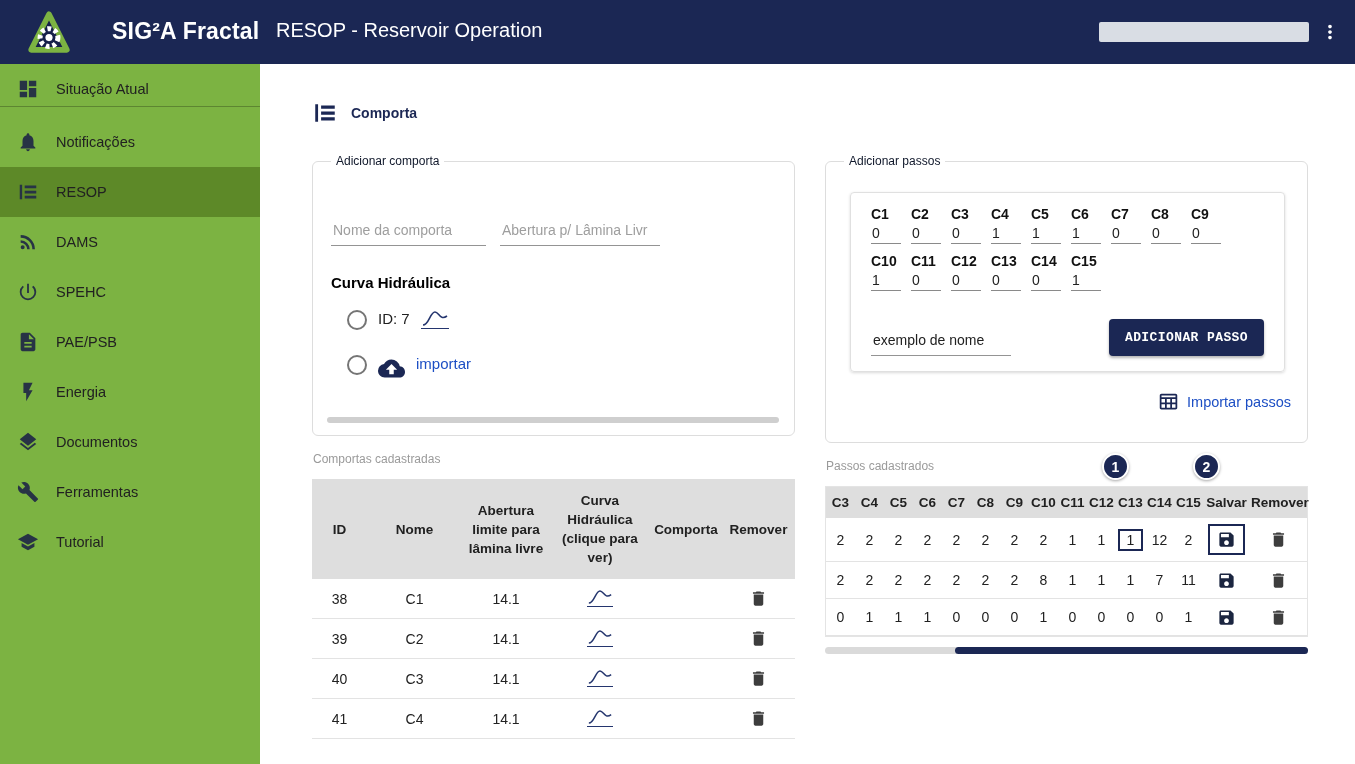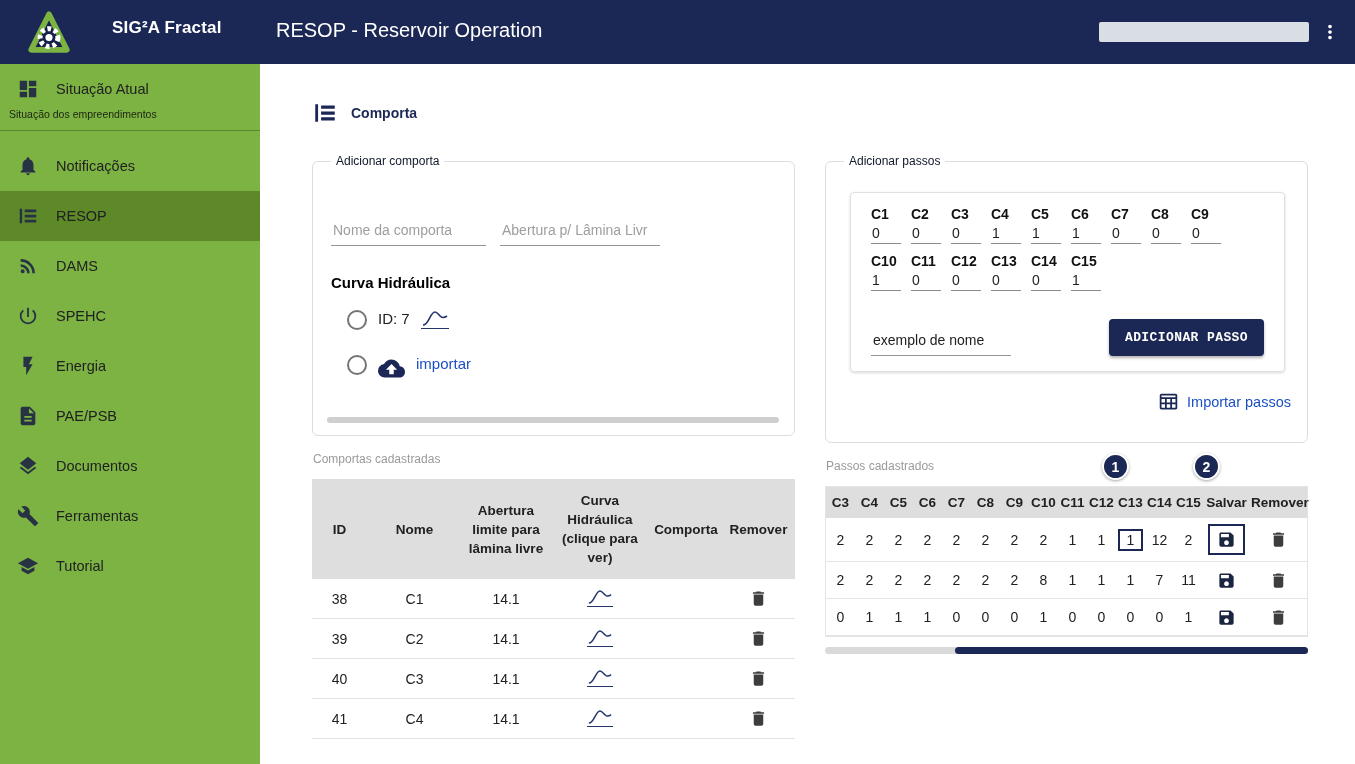--- a/index.html
+++ b/index.html
@@ -7,21 +7,21 @@
   body {
     width:1355px; height:764px; overflow:hidden; position:relative;
     font-family:"Liberation Sans", sans-serif; background:#fff; color:#212121;
   }
   
   .app-header {
     position:absolute; top:0; left:0; right:0; height:64px;
     background:#1b2754; color:#fff; z-index:20;
   }
   .logo-wrap { position:absolute; left:20px; top:3px; }
-  .brand { position:absolute; left:112px; top:18px; font-size:17px; font-weight:bold; letter-spacing:.2px; }
+  .brand { position:absolute; left:112px; top:18px; font-size:23px; font-weight:bold; letter-spacing:.2px; }
   .app-title { position:absolute; left:276px; top:19px; font-size:20px; font-weight:normal; }
   .header-right { position:absolute; right:10px; top:0; height:64px; display:flex; align-items:center; gap:6px; }
   .account-chip { width:210px; height:20px; background:#d9dde4; border-radius:2px; }
   .more-btn { background:none; border:none; padding:4px; cursor:pointer; color:#fff; display:flex; }
   
   .sidebar {
     position:absolute; top:64px; left:0; bottom:0; width:260px;
     background:#7cb342; color:#212121;
   }
   .side-item { height:50px; display:flex; align-items:center; gap:16px; padding:0 16px; font-size:14.5px; cursor:pointer; }
@@ -130,21 +130,20 @@
 
 <nav class="sidebar">
   <div class="side-item first">
     <span class="sicon">
       <svg width="22" height="22" viewBox="0 0 24 24" fill="currentColor">
           <path d="M3 13h8V3H3v10zm0 8h8v-6H3v6zm10 0h8V11h-8v10zm0-18v6h8V3h-8z"></path>
         </svg>
     </span>
     <span>Situação Atual</span>
   </div>
-  <div class="side-sub">Situação dos empreendimentos</div>
   <div class="side-divider"></div>
 
   <div class="side-nav">
     <div class="side-item">
       <span class="sicon">
         <svg width="22" height="22" viewBox="0 0 24 24" fill="currentColor">
             <path d="M12 22c1.1 0 2-.9 2-2h-4c0 1.1.9 2 2 2zm6-6v-5c0-3.07-1.63-5.64-4.5-6.32V4c0-.83-.67-1.5-1.5-1.5s-1.5.67-1.5 1.5v.68C7.64 5.36 6 7.92 6 11v5l-2 2v1h16v-1l-2-2z"></path>
           </svg>
       </span>
       <span>Notificações</span>
@@ -169,32 +168,32 @@
       <span class="sicon">
         <svg width="22" height="22" viewBox="0 0 24 24" fill="currentColor">
             <path d="M13 3h-2v10h2V3zm4.83 2.17l-1.42 1.42A6.92 6.92 0 0 1 19 12c0 3.87-3.13 7-7 7s-7-3.13-7-7c0-2.19 1.01-4.14 2.58-5.42L6.17 5.17A8.93 8.93 0 0 0 3 12a9 9 0 0 0 18 0c0-2.74-1.23-5.18-3.17-6.83z"></path>
           </svg>
       </span>
       <span>SPEHC</span>
     </div>
     <div class="side-item">
       <span class="sicon">
         <svg width="22" height="22" viewBox="0 0 24 24" fill="currentColor">
+            <path d="M14 2H6c-1.1 0-2 .9-2 2v16c0 1.1.9 2 2 2h12c1.1 0 2-.9 2-2V8l-6-6zm2 16H8v-2h8v2zm0-4H8v-2h8v2zm-3-5V3.5L18.5 9H13z"></path>
+          </svg>
+      </span>
+      <span>PAE/PSB</span>
+    </div>
+    <div class="side-item">
+      <span class="sicon">
+        <svg width="22" height="22" viewBox="0 0 24 24" fill="currentColor">
             <path d="M7 2v11h3v9l7-12h-4l4-8H7z"></path>
           </svg>
       </span>
       <span>Energia</span>
-    </div>
-    <div class="side-item">
-      <span class="sicon">
-        <svg width="22" height="22" viewBox="0 0 24 24" fill="currentColor">
-            <path d="M14 2H6c-1.1 0-2 .9-2 2v16c0 1.1.9 2 2 2h12c1.1 0 2-.9 2-2V8l-6-6zm2 16H8v-2h8v2zm0-4H8v-2h8v2zm-3-5V3.5L18.5 9H13z"></path>
-          </svg>
-      </span>
-      <span>PAE/PSB</span>
     </div>
     <div class="side-item">
       <span class="sicon">
         <svg width="22" height="22" viewBox="0 0 24 24" fill="currentColor">
             <path d="M11.99 18.54l-7.37-5.73L3 14.07l9 7 9-7-1.63-1.27-7.38 5.74zM12 16l7.36-5.73L21 9l-9-7-9 7 1.63 1.27L12 16z"></path>
           </svg>
       </span>
       <span>Documentos</span>
     </div>
     <div class="side-item">

